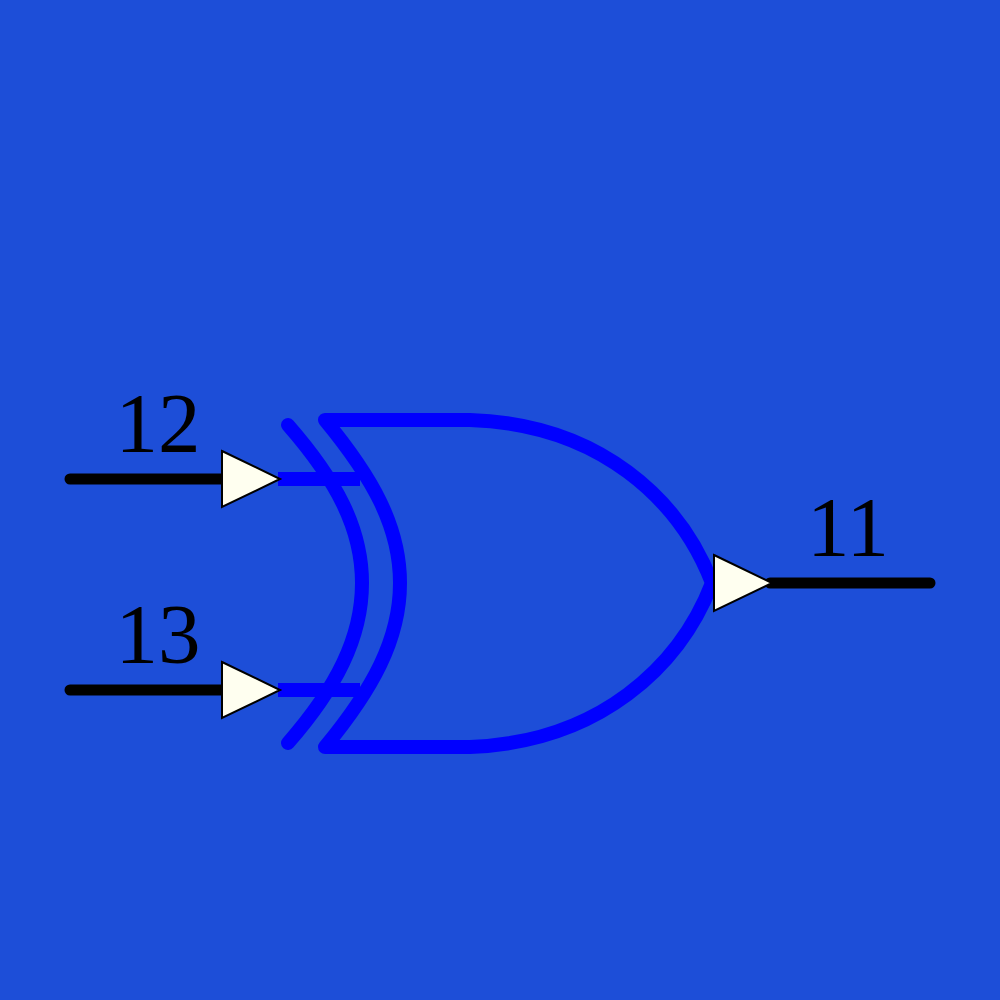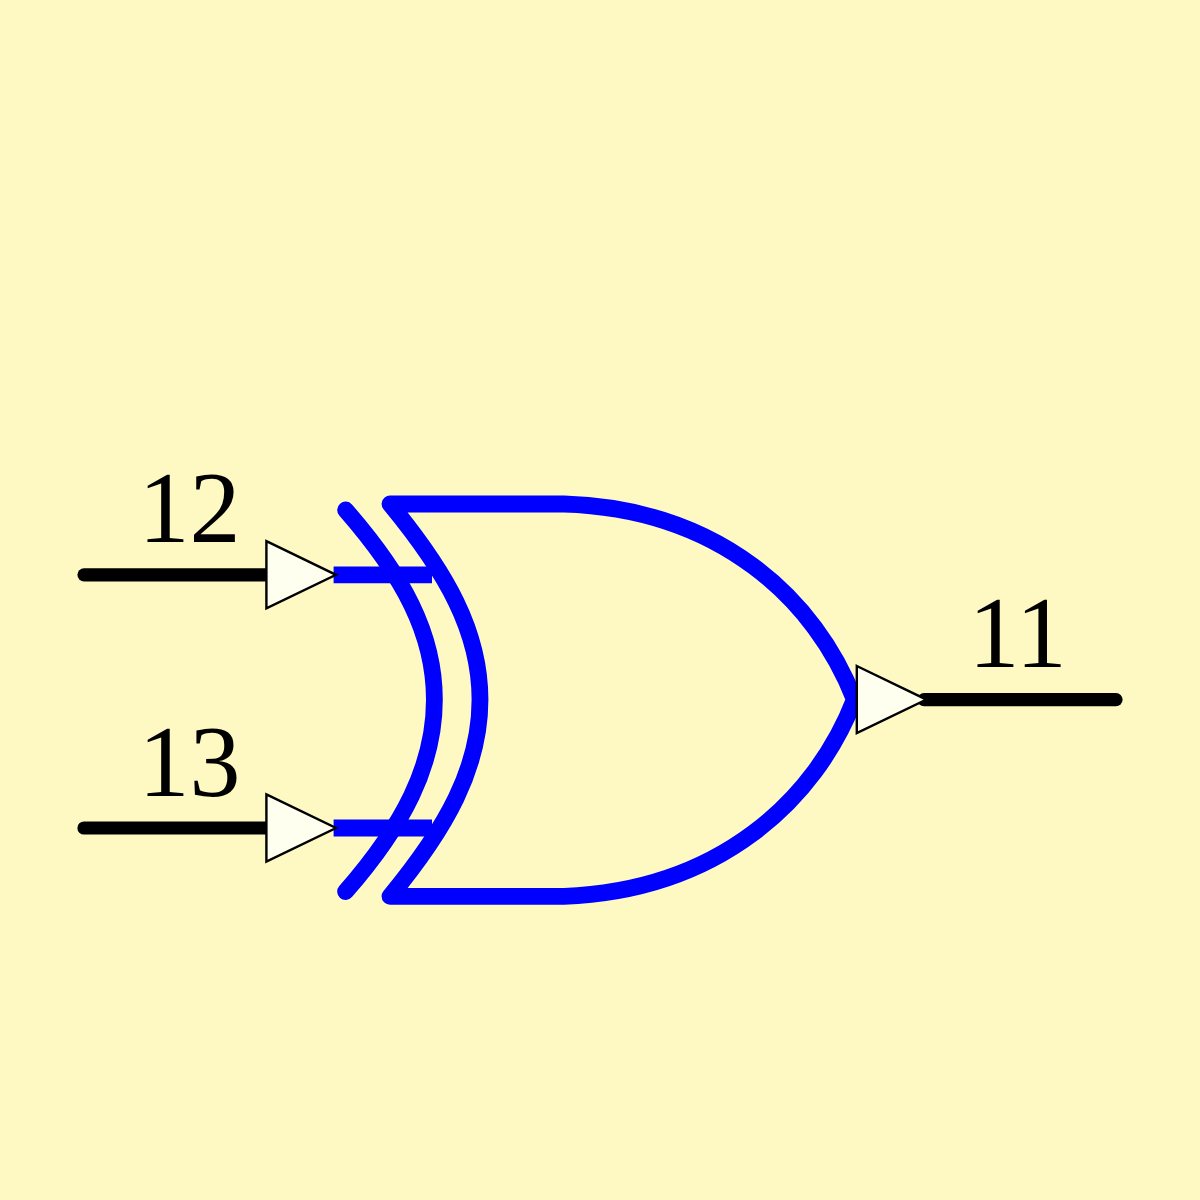--- a/index.html
+++ b/index.html
@@ -10,21 +10,21 @@
   body {
     width: 1000px;
     height: 1000px;
     overflow: hidden;
     font-family: "Liberation Serif", serif;
   }
   #canvas-root {
     position: relative;
     width: 1000px;
     height: 1000px;
-    background: #fef9c3;
+    background: #1d4ed8;
   }
   #schematic {
     position: absolute;
     top: 0;
     left: 0;
     width: 1000px;
     height: 1000px;
     display: block;
   }
   .pin-label {

